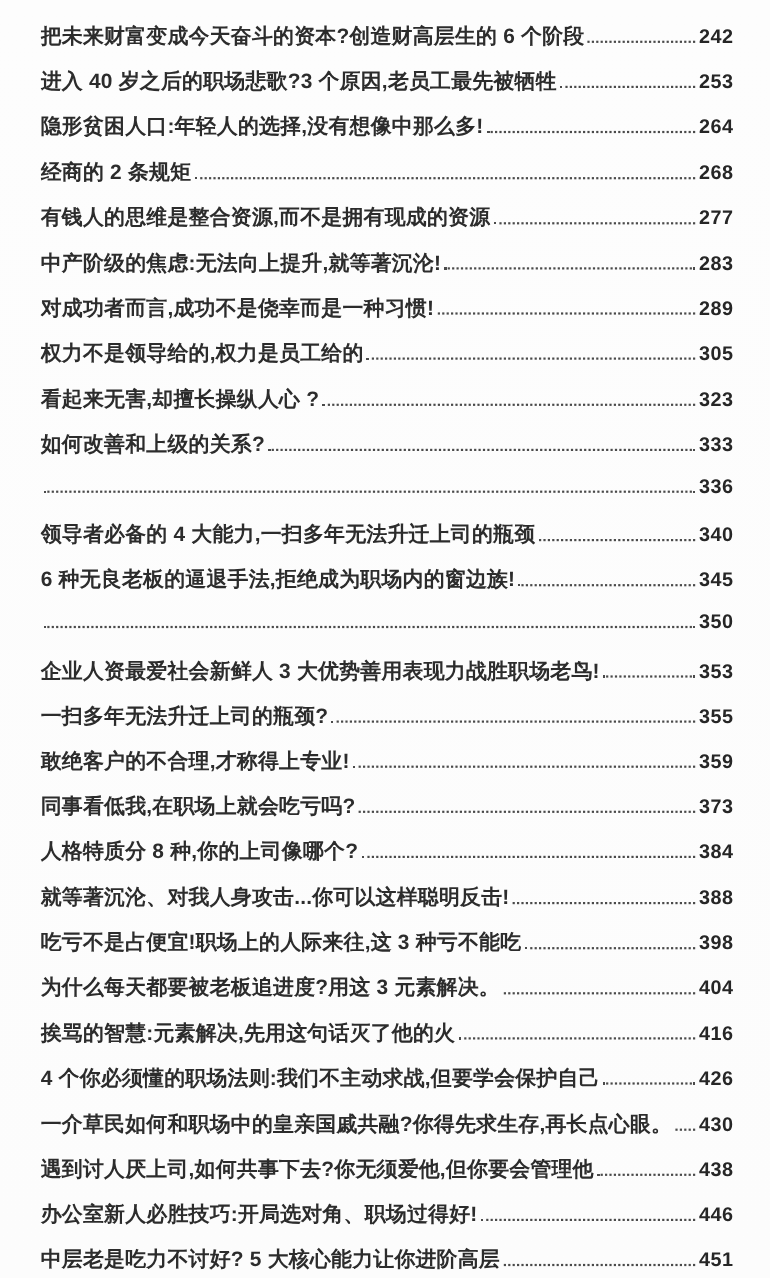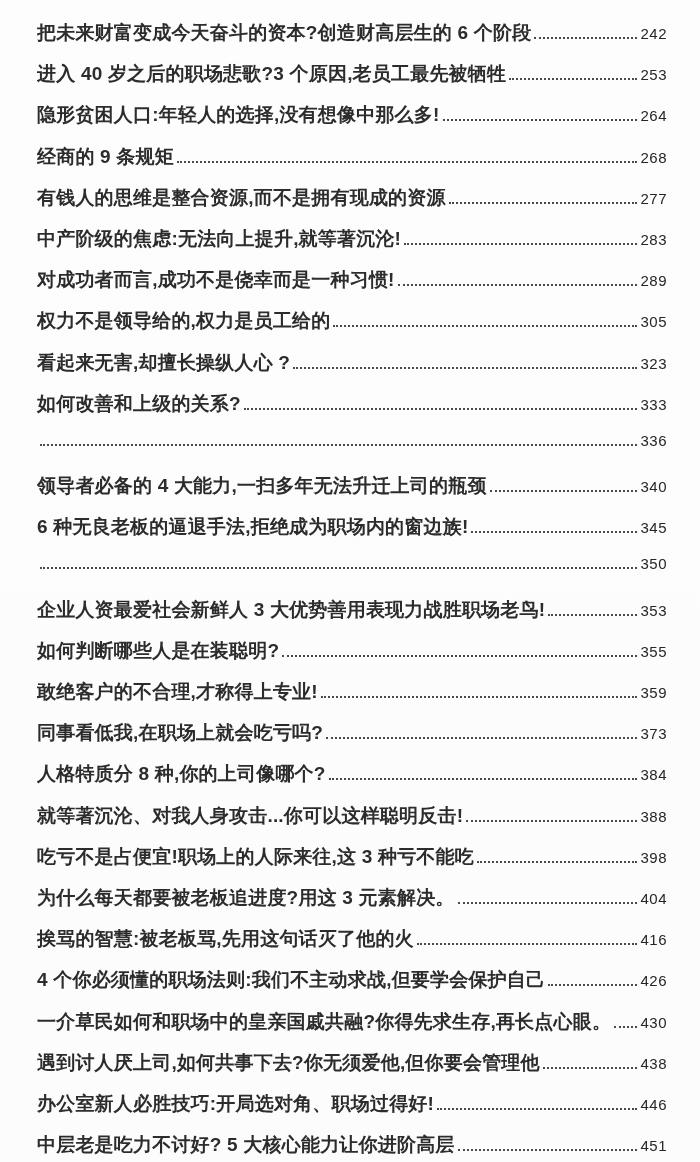--- a/index.html
+++ b/index.html
@@ -40,22 +40,22 @@
   .toc-dots {
     flex: 1 1 4px;
     min-width: 0;
     height: 0;
     align-self: baseline;
     border-bottom: 2.4px dotted #4a4a4a;
     margin: 0 3px 1px 3px;
   }
   .toc-page {
     flex: 0 0 auto;
-    font-size: 15px;
-    font-weight: 400;
+    font-size: 18px;
+    font-weight: 700;
     color: #262626;
     letter-spacing: 0.5px;
   }
 </style>
 </head>
 <body>
 
 <div class="page">
   <div class="toc-list" id="toc-list">
   <div class="toc-row">
@@ -70,21 +70,21 @@
     <span class="toc-page">253</span>
   </div>
 
   <div class="toc-row">
     <span class="toc-title">隐形贫困人口:年轻人的选择,没有想像中那么多!</span>
     <span class="toc-dots"></span>
     <span class="toc-page">264</span>
   </div>
 
   <div class="toc-row">
-    <span class="toc-title">经商的 9 条规矩</span>
+    <span class="toc-title">经商的 2 条规矩</span>
     <span class="toc-dots"></span>
     <span class="toc-page">268</span>
   </div>
 
   <div class="toc-row">
     <span class="toc-title">有钱人的思维是整合资源,而不是拥有现成的资源</span>
     <span class="toc-dots"></span>
     <span class="toc-page">277</span>
   </div>
 
@@ -140,21 +140,21 @@
     <span class="toc-page">350</span>
   </div>
 
   <div class="toc-row">
     <span class="toc-title">企业人资最爱社会新鲜人 3 大优势善用表现力战胜职场老鸟!</span>
     <span class="toc-dots"></span>
     <span class="toc-page">353</span>
   </div>
 
   <div class="toc-row">
-    <span class="toc-title">如何判断哪些人是在装聪明?</span>
+    <span class="toc-title">一扫多年无法升迁上司的瓶颈?</span>
     <span class="toc-dots"></span>
     <span class="toc-page">355</span>
   </div>
 
   <div class="toc-row">
     <span class="toc-title">敢绝客户的不合理,才称得上专业!</span>
     <span class="toc-dots"></span>
     <span class="toc-page">359</span>
   </div>
 
@@ -182,21 +182,21 @@
     <span class="toc-page">398</span>
   </div>
 
   <div class="toc-row">
     <span class="toc-title">为什么每天都要被老板追进度?用这 3 元素解决。</span>
     <span class="toc-dots"></span>
     <span class="toc-page">404</span>
   </div>
 
   <div class="toc-row">
-    <span class="toc-title">挨骂的智慧:被老板骂,先用这句话灭了他的火</span>
+    <span class="toc-title">挨骂的智慧:元素解决,先用这句话灭了他的火</span>
     <span class="toc-dots"></span>
     <span class="toc-page">416</span>
   </div>
 
   <div class="toc-row">
     <span class="toc-title">4 个你必须懂的职场法则:我们不主动求战,但要学会保护自己</span>
     <span class="toc-dots"></span>
     <span class="toc-page">426</span>
   </div>
 

